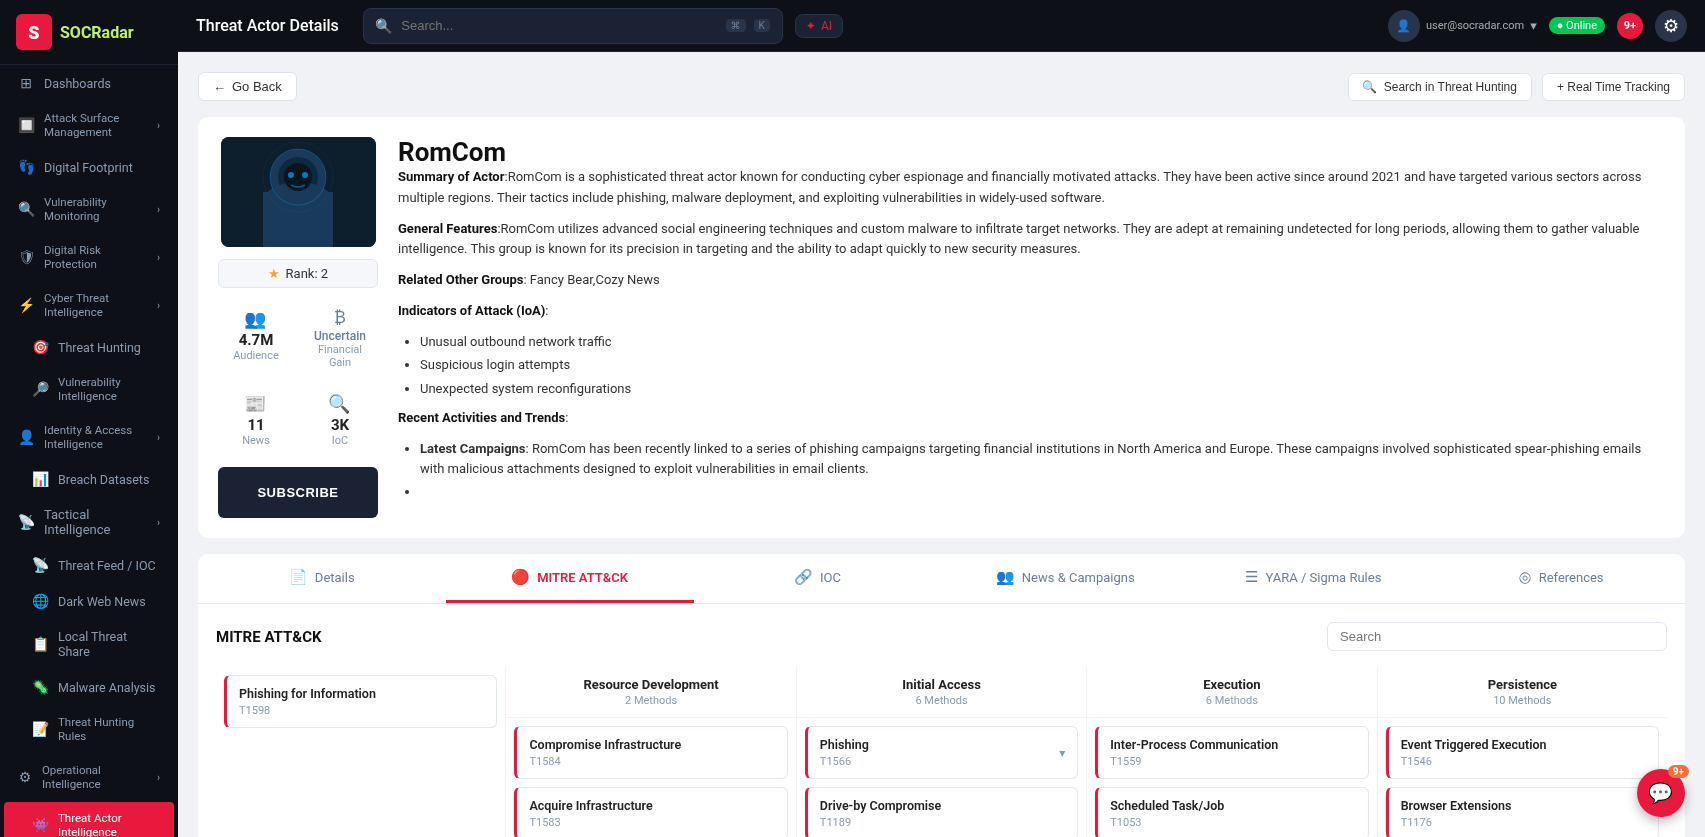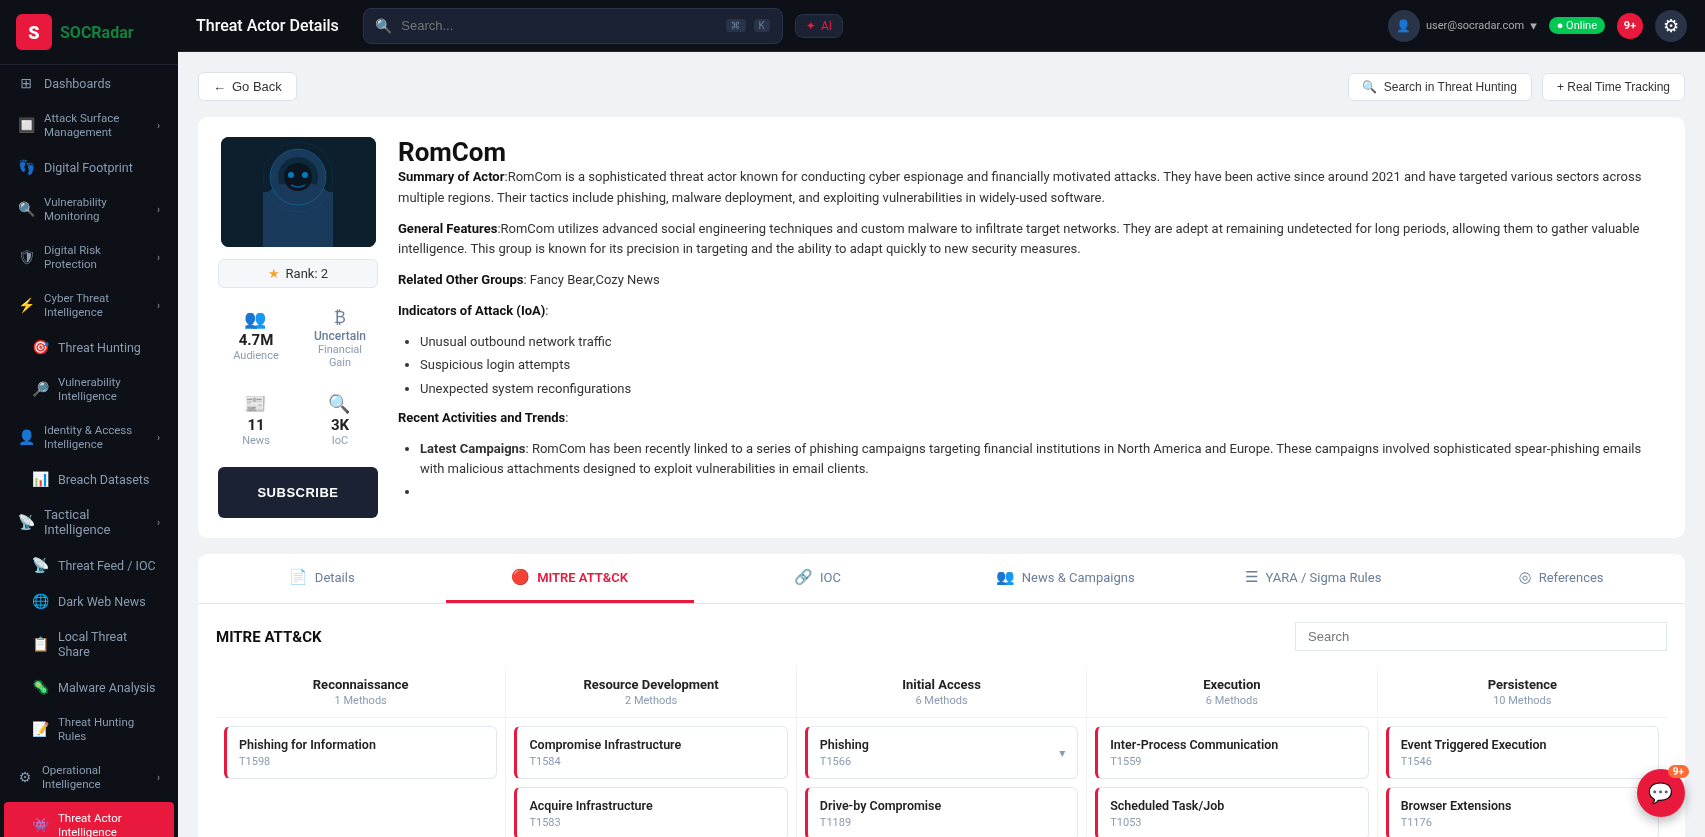--- a/index.html
+++ b/index.html
@@ -64,21 +64,21 @@
     
     .tabs-row { display: flex; background: #fff; border-radius: 10px 10px 0 0; border-bottom: 1px solid #e2e6ef; overflow: hidden; margin-bottom: 0; }
     .tab { flex: 1; padding: 14px 10px; display: flex; align-items: center; justify-content: center; gap: 7px; cursor: pointer; font-size: 13px; color: #6a7e99; border-bottom: 3px solid transparent; transition: all 0.15s; white-space: nowrap; }
     .tab.active { color: #e8193c; border-bottom: 3px solid #e8193c; font-weight: 600; }
     .tab-icon { font-size: 15px; }
 
     
     .mitre-section { background: #fff; border-radius: 0 0 10px 10px; padding: 18px; }
     .mitre-header { display: flex; align-items: center; justify-content: space-between; margin-bottom: 16px; }
     .mitre-title { font-size: 15px; font-weight: 700; color: #111; }
-    .mitre-search { border: 1px solid #e2e6ef; border-radius: 0; padding: 6px 12px; font-size: 13px; color: #aaa; width: 372px; outline: none; }
+    .mitre-search { border: 1px solid #e2e6ef; border-radius: 6px; padding: 6px 12px; font-size: 13px; color: #aaa; width: 340px; outline: none; }
 
     
     .mitre-columns { display: flex; gap: 0; overflow-x: auto; }
     .mitre-col { flex: 1; min-width: 230px; border-right: 1px solid #f0f2f5; }
     .mitre-col:last-child { border-right: none; }
     .col-header { text-align: center; padding: 10px; border-bottom: 1px solid #f0f2f5; }
     .col-title { font-size: 13px; font-weight: 700; color: #222; }
     .col-subtitle { font-size: 11px; color: #8a9bb0; margin-top: 2px; }
     .mitre-card { margin: 8px; background: #fff; border: 1px solid #e2e6ef; border-radius: 6px; padding: 10px 12px; cursor: pointer; }
     .mitre-card-title { font-size: 12.5px; font-weight: 600; color: #222; }
@@ -86,21 +86,21 @@
     .mitre-card-expand { display: flex; align-items: center; justify-content: space-between; }
     .expand-icon { color: #8a9bb0; font-size: 12px; }
     .col-left-accent { border-left: 3px solid #e8193c; }
   </style>
 </head>
 <body>
 
 <nav class="sidebar">
   <div class="sidebar-logo">
     <div style="background:#e8193c;border-radius:6px;width:36px;height:36px;display:flex;align-items:center;justify-content:center;font-size:18px;font-weight:900;color:#fff;">S</div>
-    <span style="color:#15803d;font-size:16px;font-weight:700;">SOCRadar</span>
+    <span style="color:#bef264;font-size:16px;font-weight:700;">SOCRadar</span>
   </div>
 
   <div class="sidebar-item">
     <span class="sidebar-icon">⊞</span>
     <span>Dashboards</span>
   </div>
   <div class="sidebar-item">
     <span class="sidebar-icon">🔲</span>
     <span style="font-size:11.5px;">Attack Surface Management</span>
     <span class="chevron">›</span>
@@ -339,24 +339,20 @@
 
     <div class="mitre-section">
       <div class="mitre-header">
         <span class="mitre-title">MITRE ATT&amp;CK</span>
         <input class="mitre-search" type="text" placeholder="Search" style="">
       </div>
 
       <div class="mitre-columns">
 
         <div class="mitre-col">
-          <div class="col-header">
-            <div class="col-title">Reconnaissance</div>
-            <div class="col-subtitle">1 Methods</div>
-          </div>
           <div class="mitre-card col-left-accent">
             <div class="mitre-card-title">Phishing for Information</div>
             <div class="mitre-card-id">T1598</div>
           </div>
         </div>
 
         <div class="mitre-col">
           <div class="col-header">
             <div class="col-title">Resource Development</div>
             <div class="col-subtitle">2 Methods</div>

